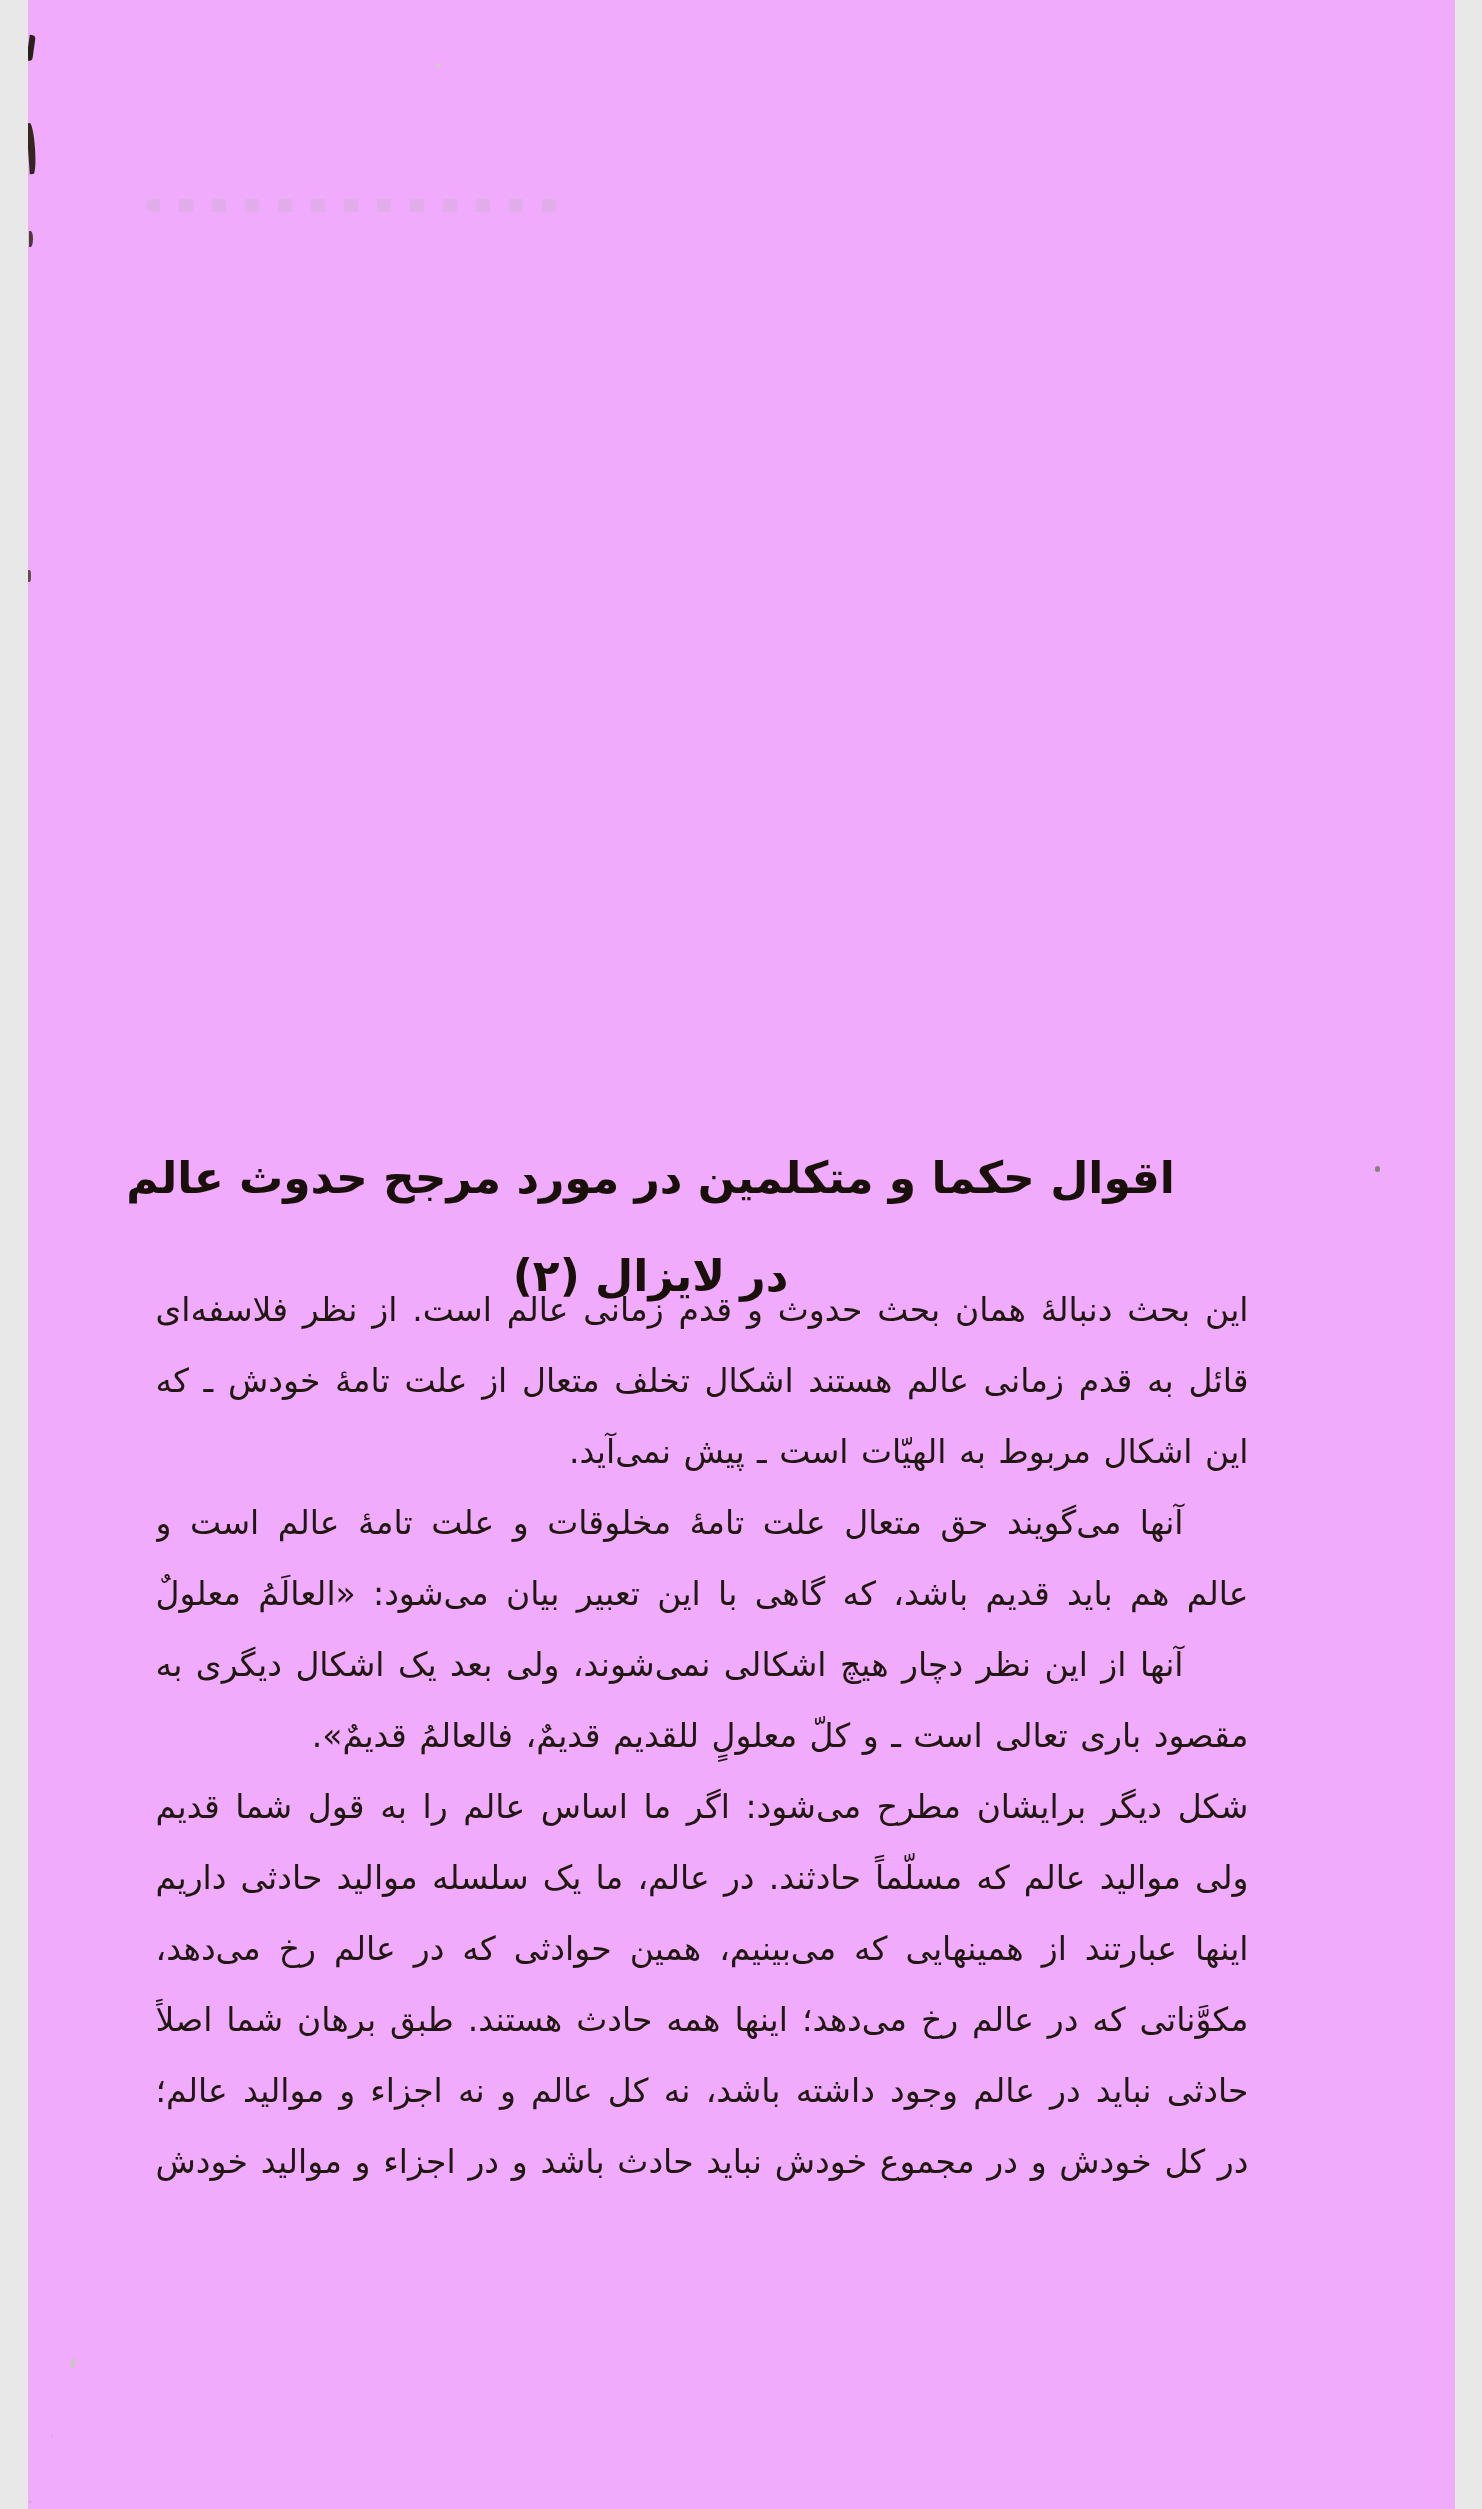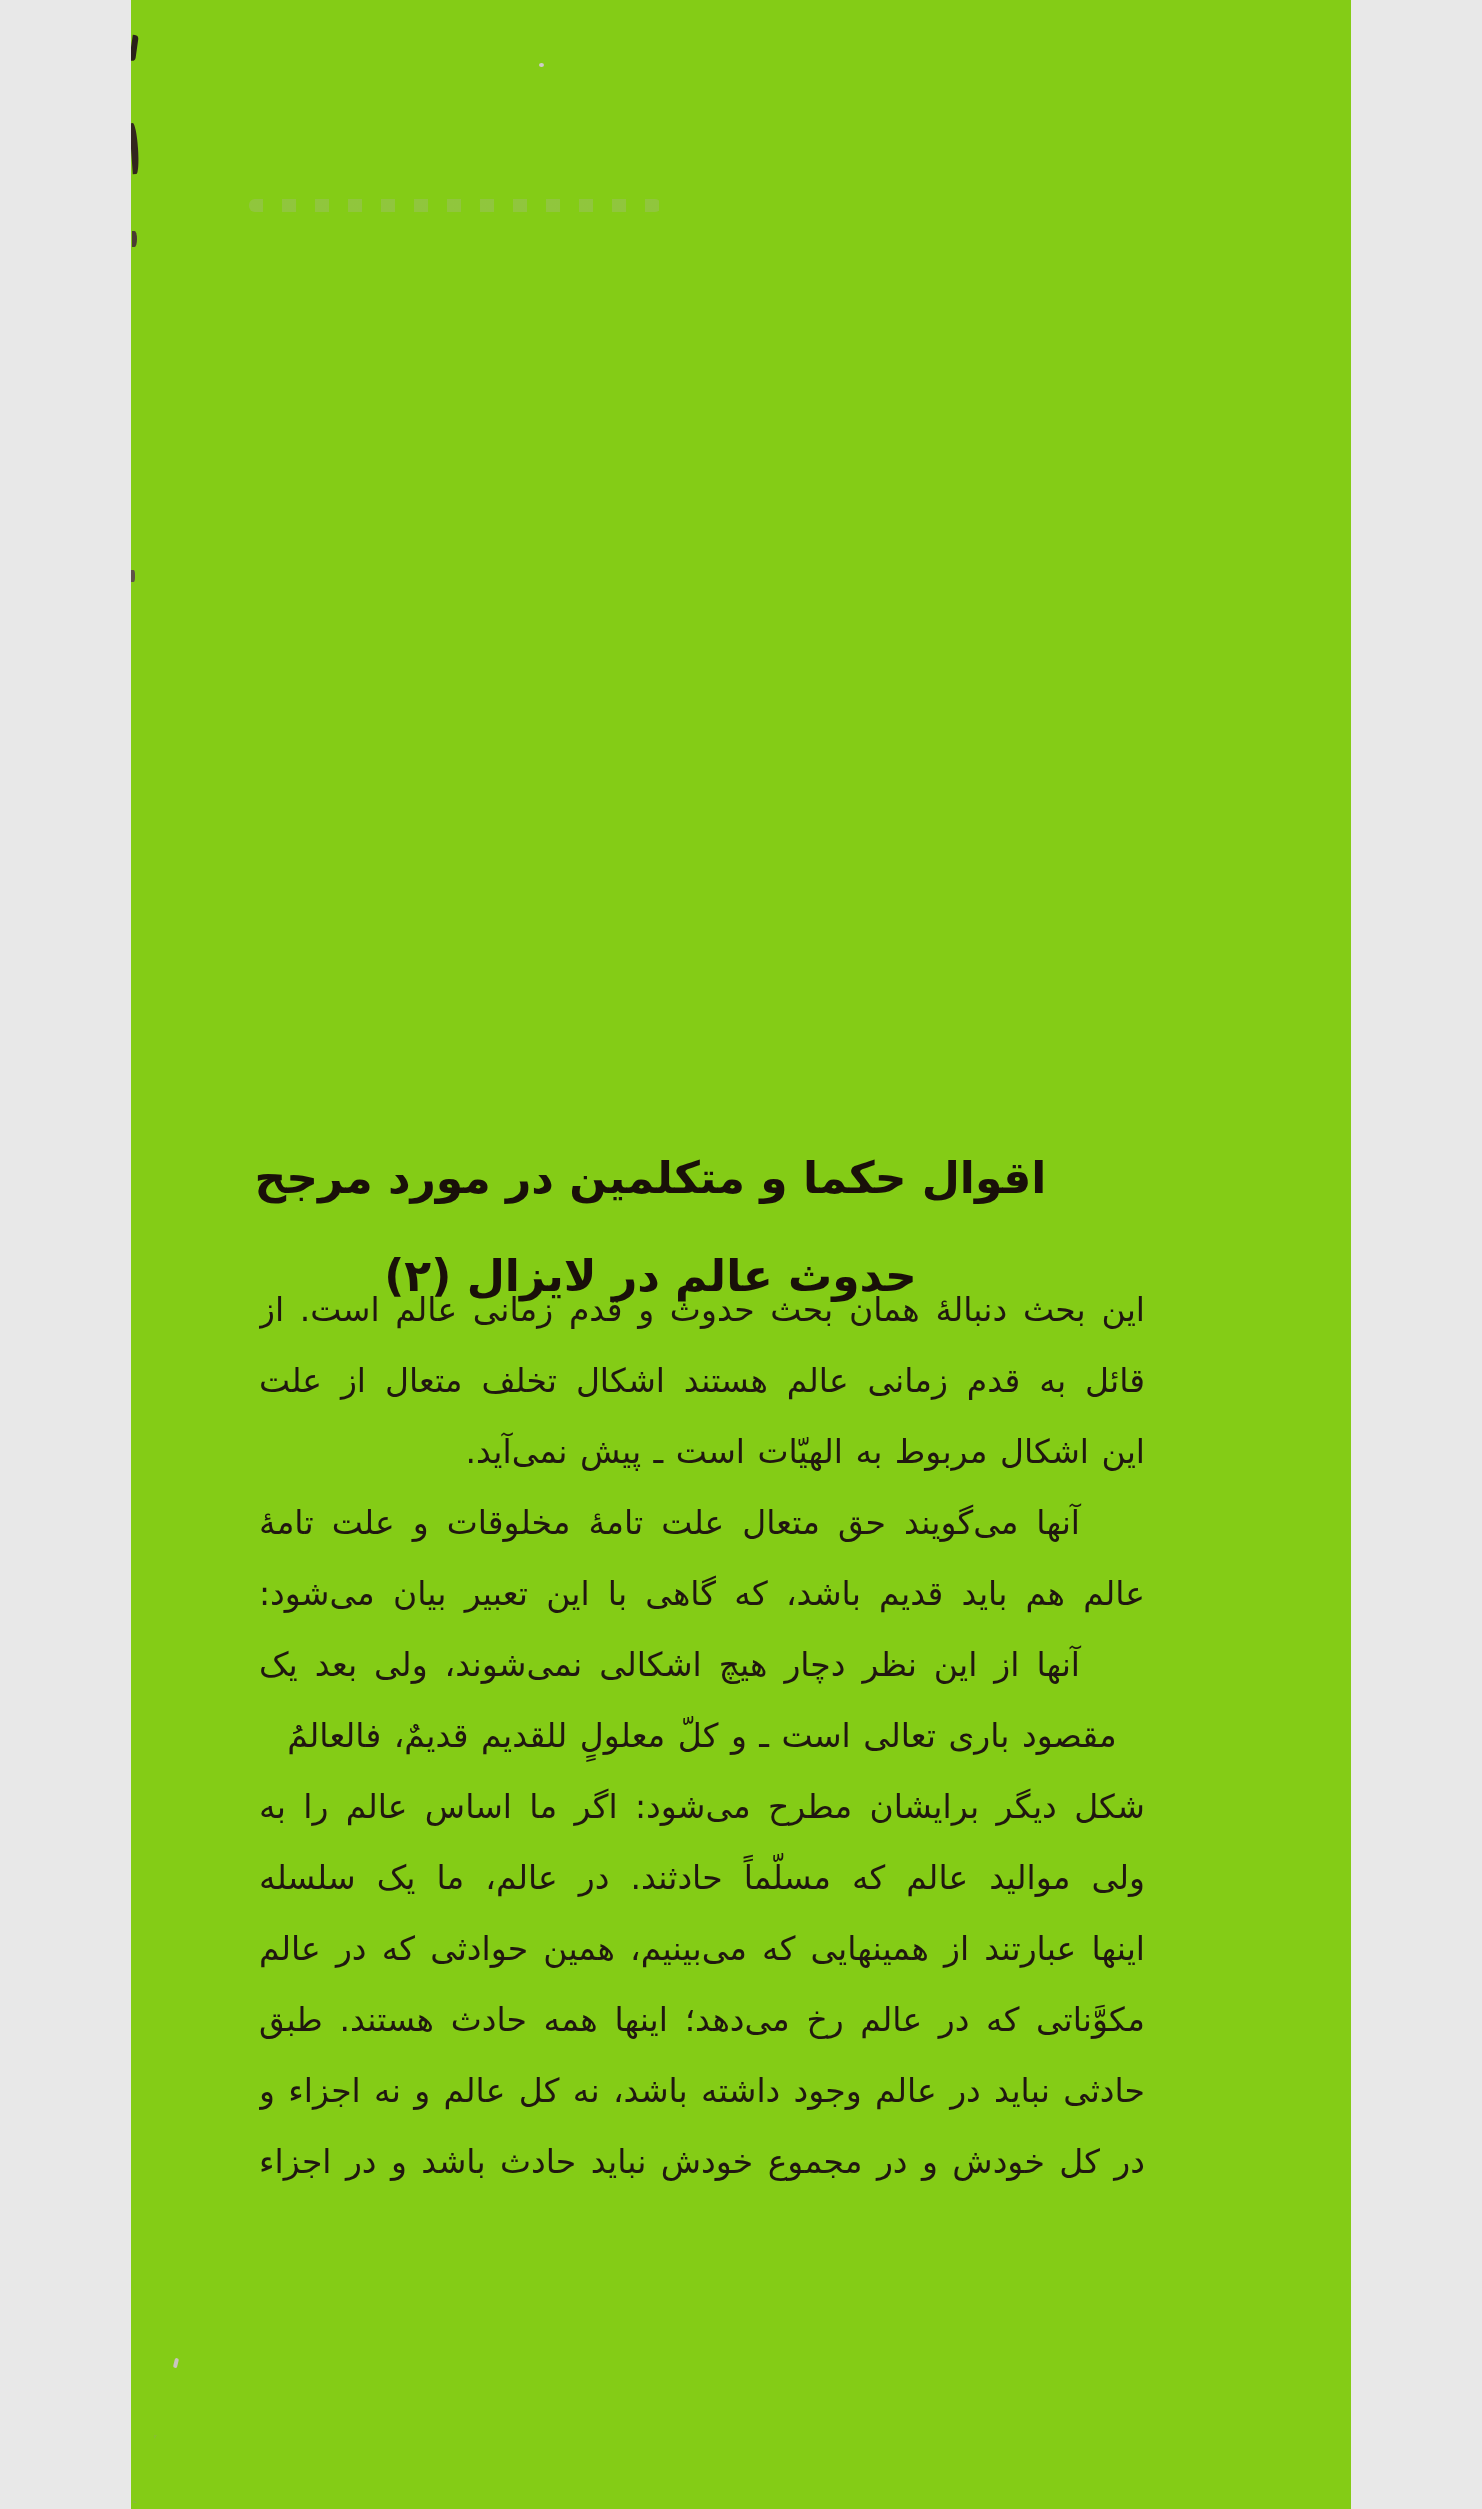--- a/index.html
+++ b/index.html
@@ -1,21 +1,21 @@
 <!DOCTYPE html>
 <html lang="fa"><head>
 <meta charset="utf-8">
 <style>
   html, body { margin: 0; padding: 0; background: #e8e8e8; }
   .page {
     position: relative;
-    width: 1220px;
+    width: 1427px;
     height: 2509px;
     margin: 0 auto;
-    background: #84cc16;
+    background: #f0abfc;
     overflow: hidden;
     font-family: "DejaVu Sans", sans-serif;
   }
   
   .heading {
     position: absolute;
     top: 1129px;
     right: 206px;
     left: 111px;
     height: 98px;

